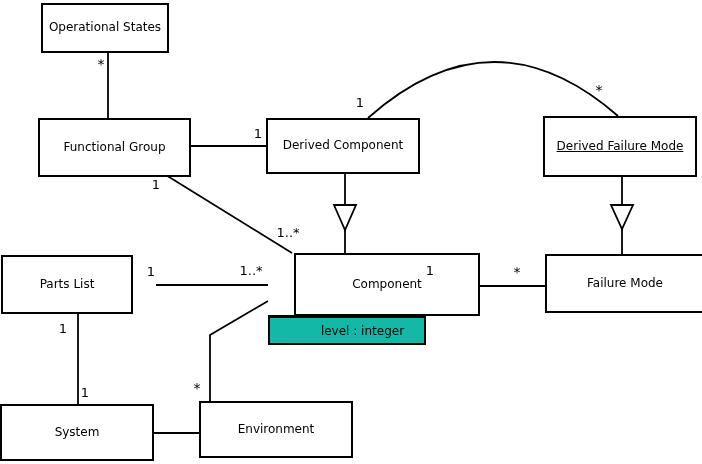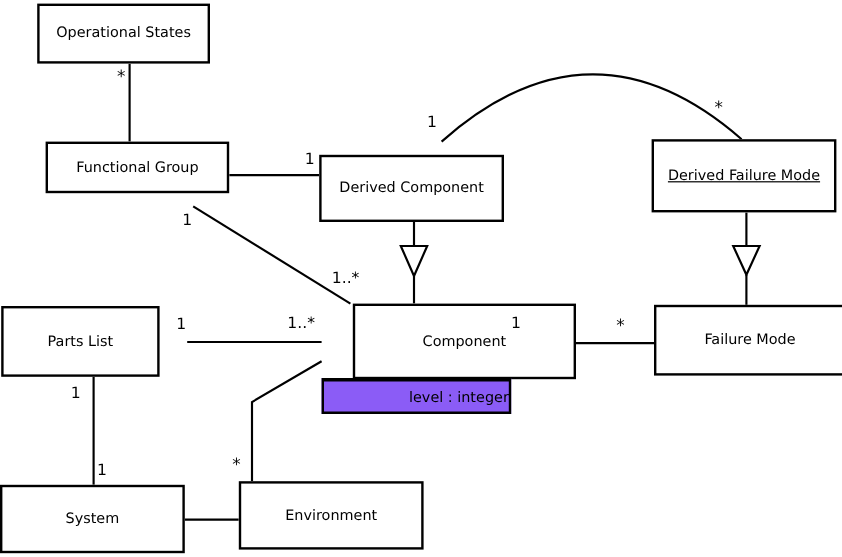--- a/index.html
+++ b/index.html
@@ -20,26 +20,26 @@
     display:flex;
     align-items:center;
     justify-content:center;
     font-size:12px;
     text-align:center;
     line-height:1.1;
   }
   .attr {
     position:absolute;
     box-sizing:border-box;
-    background:#8b5cf6;
+    background:#14b8a6;
     border:2px solid #000;
     border-top-width:3px;
     display:flex;
     align-items:center;
-    justify-content:flex-end;
+    justify-content:center;
     padding-left:31px;
     font-size:12px;
   }
   .mult {
     position:absolute;
     font-size:13px;
     transform:translate(-50%,-50%);
     white-space:nowrap;
     background:transparent;
   }
@@ -61,29 +61,29 @@
     <path d="M622 177 L622 205"></path>
     <polygon points="611,205 633,205 622,229" fill="#fff"></polygon>
     <path d="M622 229 L622 255"></path>
     <path d="M422 286 L545 286"></path>
     <path d="M156 285 L268 285"></path>
     <path d="M78 314 L78 404"></path>
     <path d="M154 433 L199 433"></path>
     <path d="M210 401 L210 335 L268 301"></path>
   </svg>
 
-  <div class="cls" style="left:31px; top:3px; width:144px; height:50px;">
+  <div class="cls" style="left:41px; top:3px; width:128px; height:50px;">
     <span>Operational States</span>
   </div>
 
-  <div class="cls" style="left:38px; top:118px; width:153px; height:43px;justify-content:center;">
+  <div class="cls" style="left:38px; top:118px; width:153px; height:59px;justify-content:center;">
     <span>Functional Group</span>
   </div>
 
-  <div class="cls" style="left:266px; top:118px; width:154px; height:56px;margin-top:11px;">
+  <div class="cls" style="left:266px; top:118px; width:154px; height:56px;">
     <span>Derived Component</span>
   </div>
 
   <div class="cls" style="left:543px; top:116px; width:154px; height:61px;text-decoration:underline;">
     <span>Derived Failure Mode</span>
   </div>
 
   <div class="cls" style="left:1px; top:255px; width:132px; height:59px;">
     <span>Parts List</span>
   </div>

